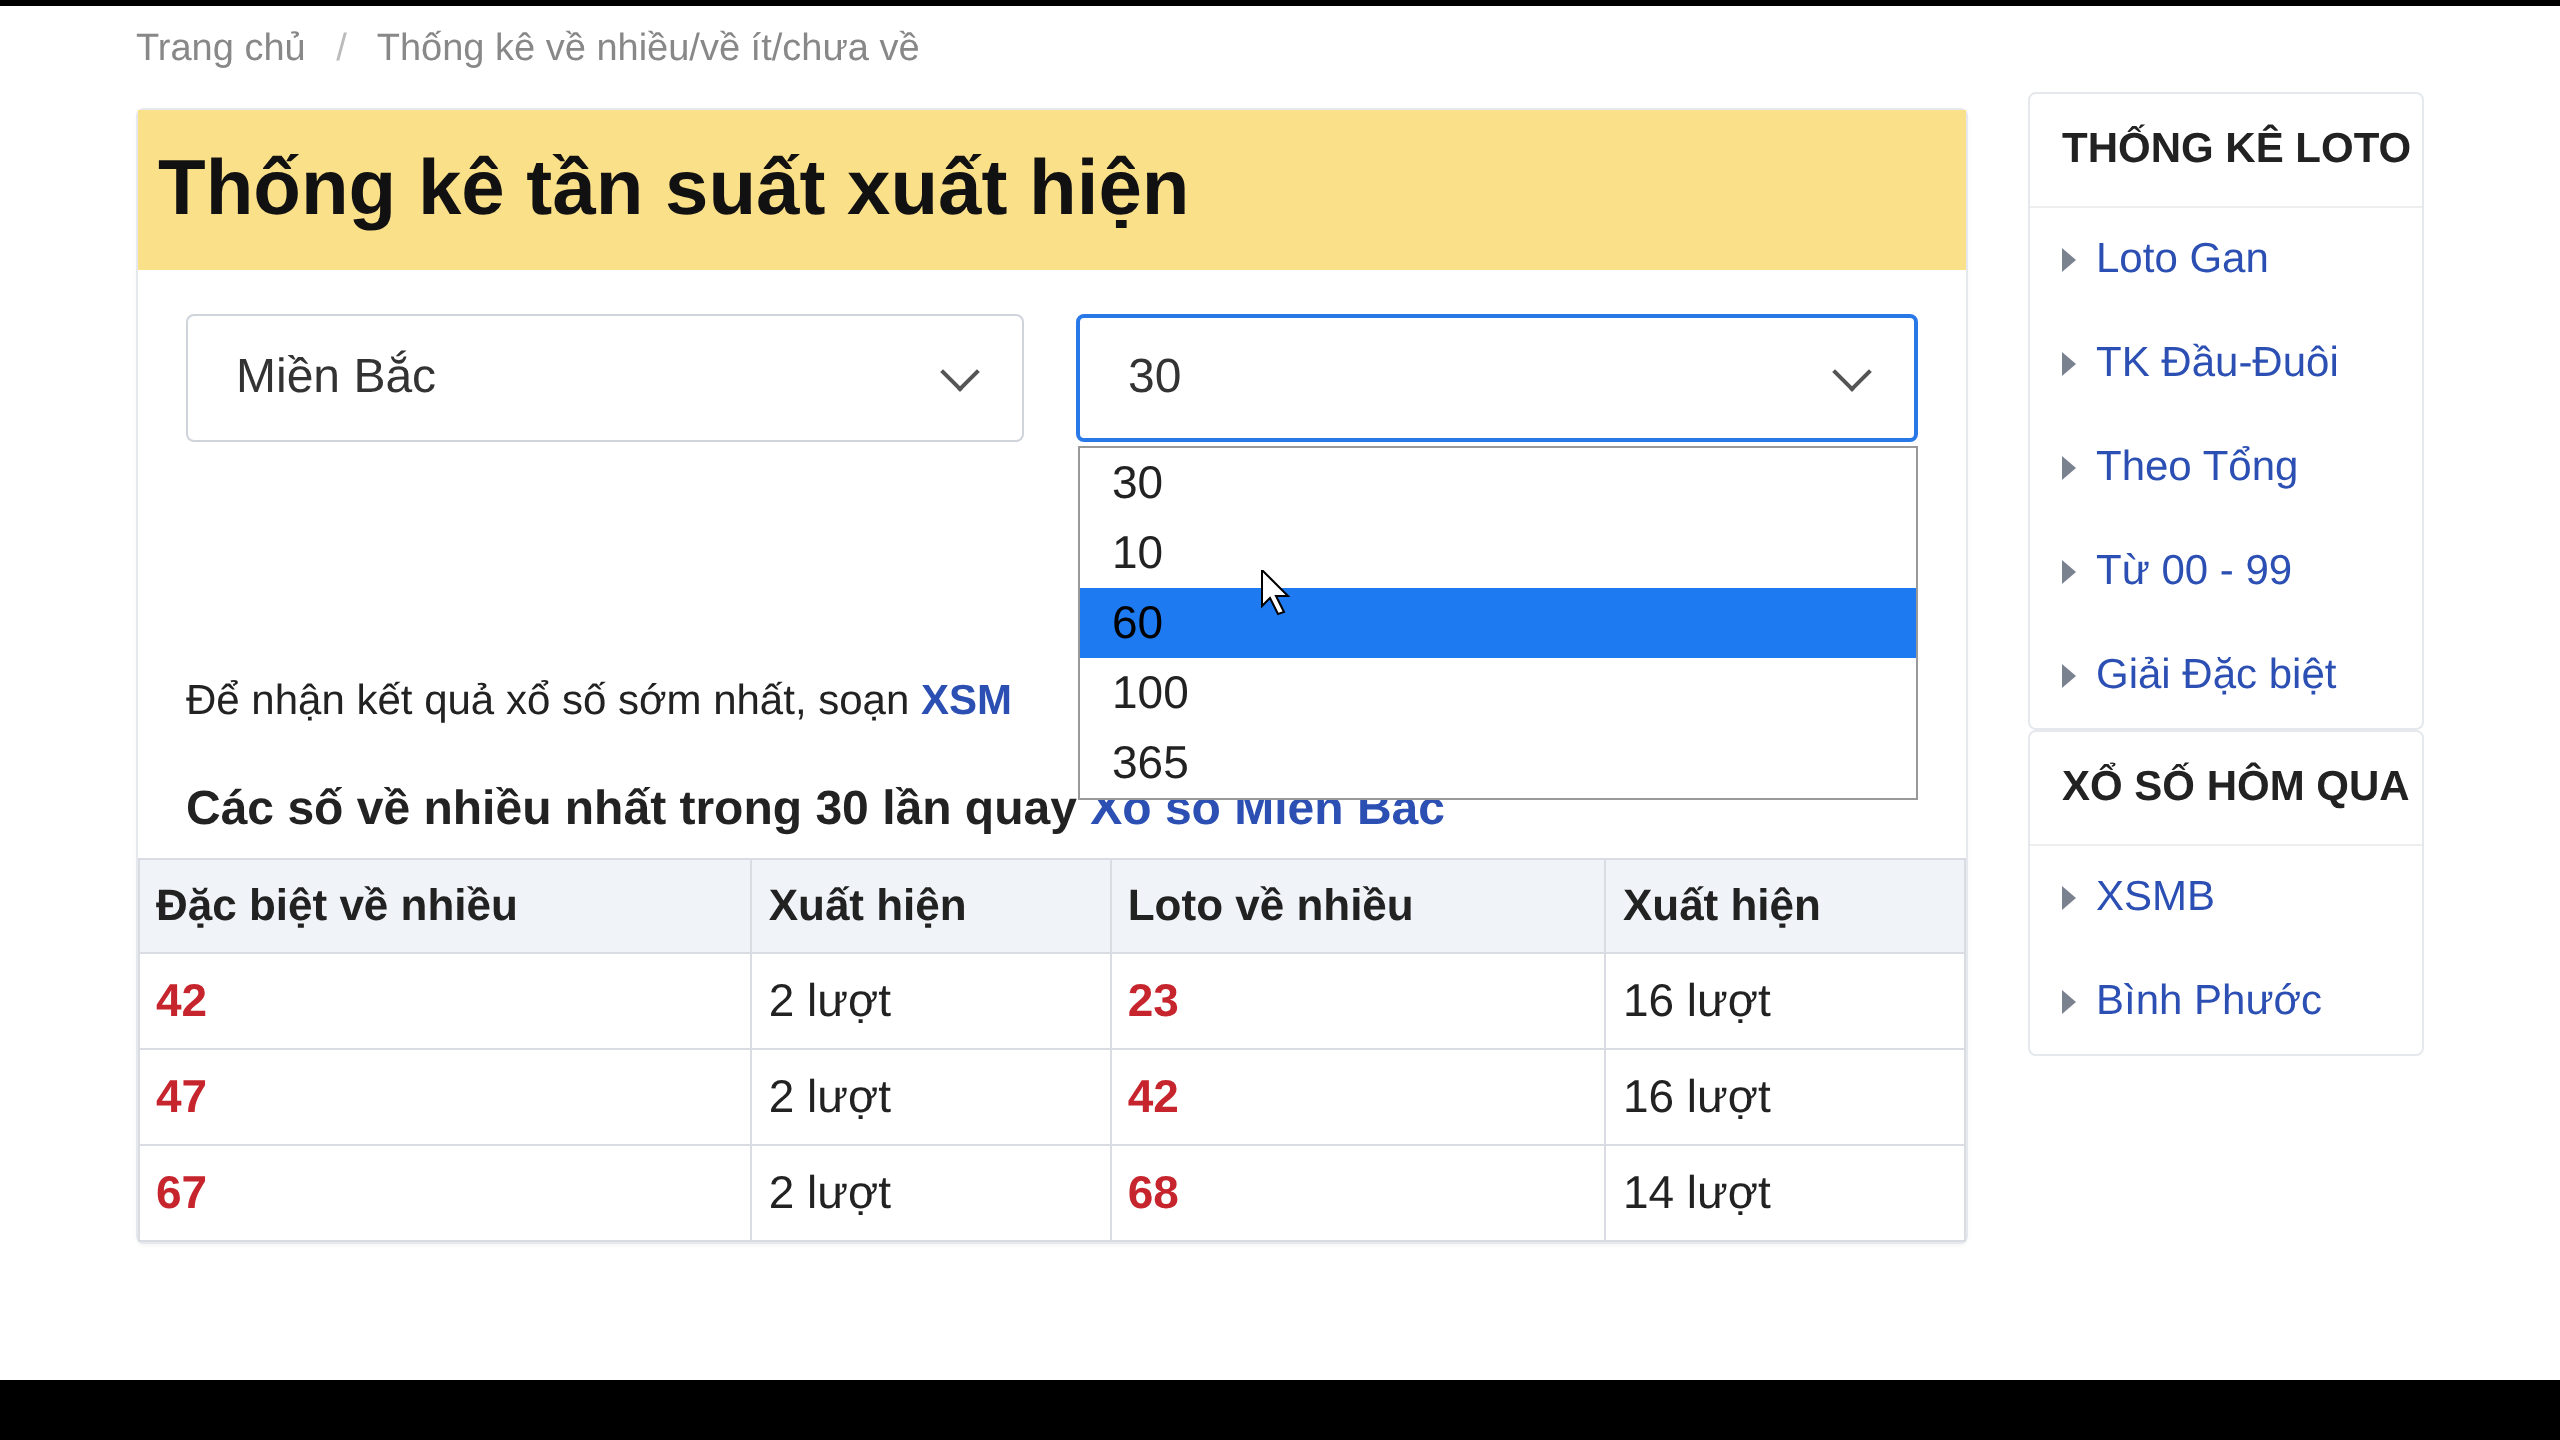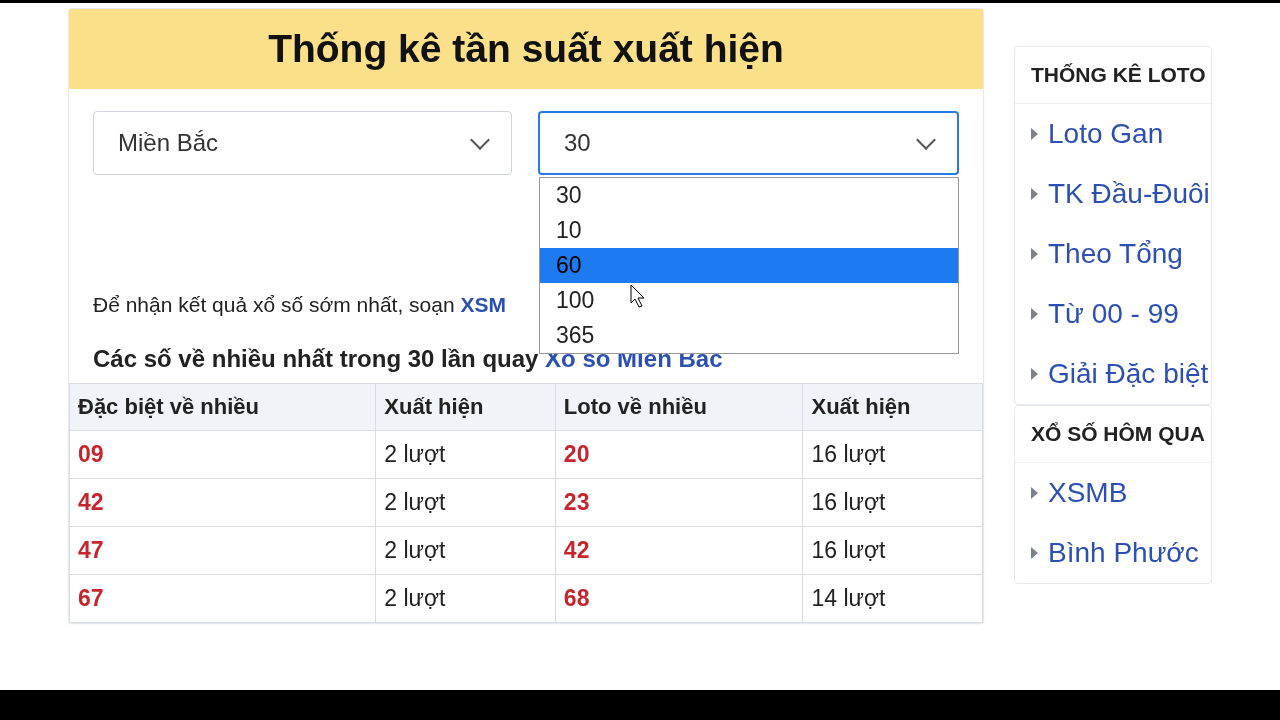--- a/index.html
+++ b/index.html
@@ -10,21 +10,21 @@
   .page { padding: 8px 68px 0 68px; display: flex; gap: 30px; }
 
   .breadcrumb { font-size: 19px; color: #888; margin-bottom: 18px; padding-top: 6px; }
   .breadcrumb a { color: #888; text-decoration: none; }
   .breadcrumb .sep { margin: 0 10px; color: #bbb; }
 
   .left-col { flex: 1; min-width: 0; }
 
   .main-card { background: #fff; border: 1px solid #e5e8ec; border-radius: 4px; box-shadow: 0 1px 2px rgba(0,0,0,0.04); overflow: visible; }
 
-  .title-band { background: #fbe08a; text-align: center; padding: 18px 10px; }
+  .title-band { background: #fbe08a; padding: 18px 10px; }
   .title-band h1 { font-size: 39px; font-weight: 700; color: #111; }
 
   .controls { display: flex; gap: 26px; padding: 22px 24px 6px 24px; position: relative; }
   .select-box { flex: 1; border: 1px solid #cfd4da; border-radius: 4px; background: #fff; height: 64px; display: flex; align-items: center; justify-content: space-between; padding: 0 24px; font-size: 24px; color: #333; cursor: pointer; }
   .select-box.focus { border: 2px solid #2878e8; }
   .chevron { width: 14px; height: 14px; border-right: 2px solid #555; border-bottom: 2px solid #555; transform: rotate(45deg); margin-top: -6px; }
 
   .dropdown { position: absolute; top: 88px; right: 24px; width: calc(50% - 37px); background: #fff; border: 1px solid #999; z-index: 10; font-size: 23px; }
   .dropdown .opt { padding: 4px 16px; cursor: pointer; }
   .dropdown .opt.hl { background: #1e7af0; color: #000000; }
@@ -40,32 +40,37 @@
 
   table { width: calc(100% - 0px); margin: 10px 0 0 0; border-collapse: collapse; font-size: 23px; }
   th, td { border: 1px solid #d9dde3; padding: 10px 8px; text-align: left; }
   th { background: #f0f3f8; font-weight: 700; font-size: 22px; }
   td.red { color: #c7252d; font-weight: 700; }
 
   .right-col { width: 198px; flex: 0 0 198px; padding-top: 38px; }
   .side-card { border: 1px solid #e5e8ec; border-radius: 4px; overflow: hidden; background: #fff; }
   .side-title { font-size: 21px; font-weight: 700; padding: 16px 16px; border-bottom: 1px solid #eee; white-space: nowrap; overflow: hidden; }
   .side-list { list-style: none; }
-  .side-list li { padding: 14px 16px; font-size: 28px; display: flex; align-items: center; gap: 10px; }
+  .side-list li { padding: 14px 16px; font-size: 21px; display: flex; align-items: center; gap: 10px; }
   .side-list a { color: #2c4fb3; text-decoration: none; white-space: nowrap; }
   .caret { width: 0; height: 0; border-top: 6px solid transparent; border-bottom: 6px solid transparent; border-left: 7px solid #7a8290; flex: 0 0 auto; }
 </style>
 </head>
 <body>
 
 <div class="topbar-black"></div>
 
 <div class="page">
   <div class="left-col">
 
+    <div class="breadcrumb">
+      <a href="#">Trang chủ</a>
+      <span class="sep">/</span>
+      <span>Thống kê về nhiều/về ít/chưa về</span>
+    </div>
 
     <div class="main-card">
       <div class="title-band">
         <h1>Thống kê tần suất xuất hiện</h1>
       </div>
 
       <div class="controls">
         <div class="select-box">
           <span>Miền Bắc</span>
           <span class="chevron"></span>
@@ -95,26 +100,20 @@
       <table>
         <thead>
           <tr>
             <th>Đặc biệt về nhiều</th>
             <th>Xuất hiện</th>
             <th>Loto về nhiều</th>
             <th>Xuất hiện</th>
           </tr>
         </thead>
         <tbody>
-          <tr>
-            <td class="red">09</td>
-            <td>2 lượt</td>
-            <td class="red">20</td>
-            <td>16 lượt</td>
-          </tr>
           <tr>
             <td class="red">42</td>
             <td>2 lượt</td>
             <td class="red">23</td>
             <td>16 lượt</td>
           </tr>
           <tr>
             <td class="red">47</td>
             <td>2 lượt</td>
             <td class="red">42</td>

